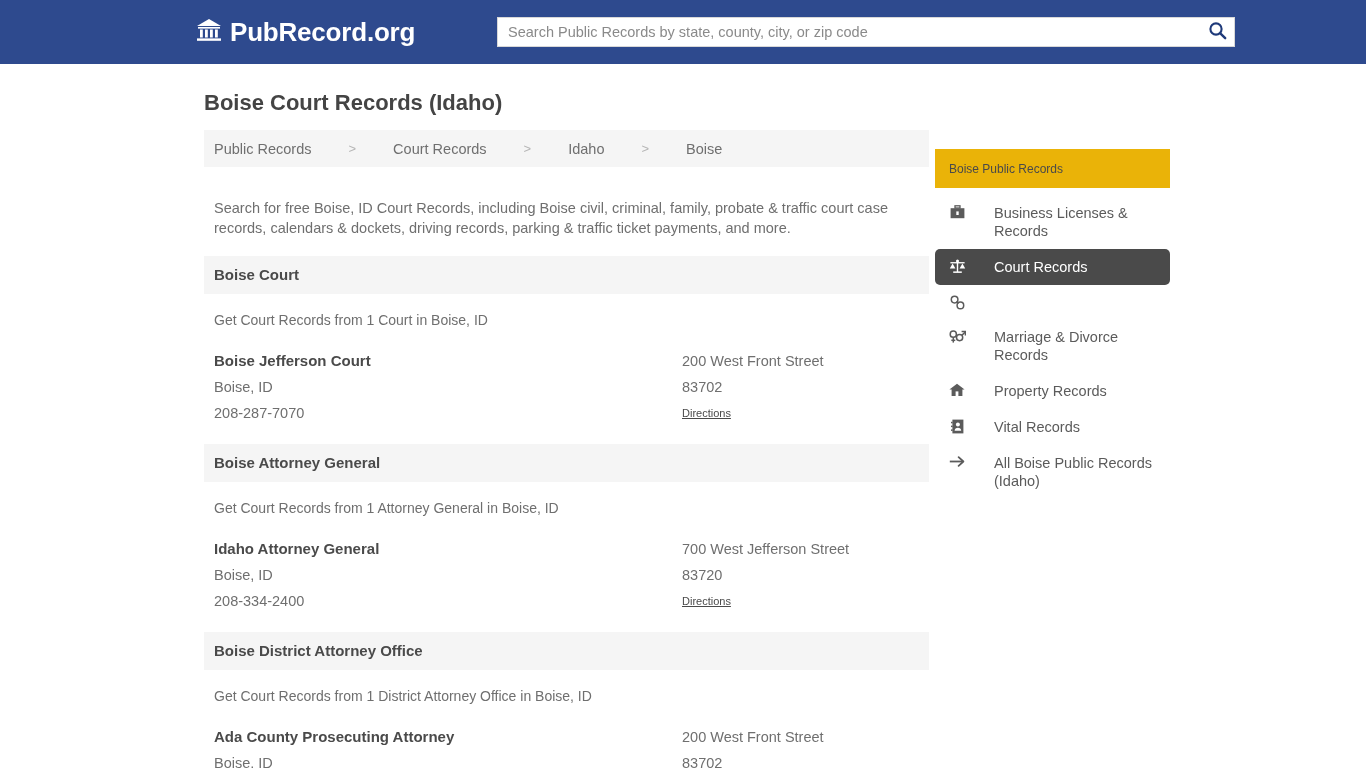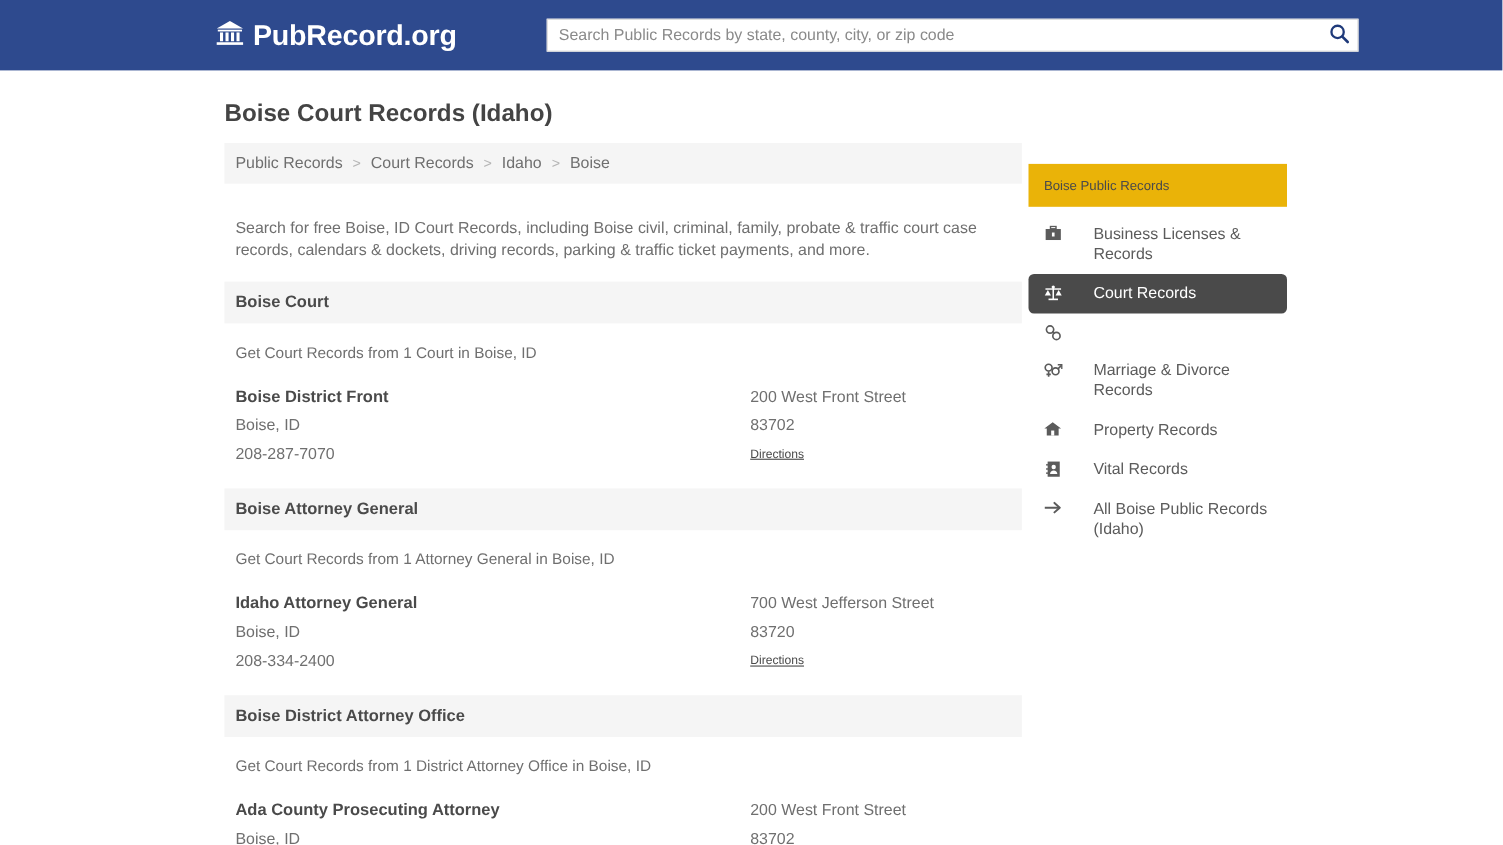--- a/index.html
+++ b/index.html
@@ -115,20 +115,21 @@
   }
 
   
   .breadcrumb {
     background: #f5f5f5;
     height: 37px;
     display: flex;
     align-items: center;
     padding: 0 10px;
     font-size: 14.5px;
+    gap: 28px;
   }
   .crumb { color: #6f6f6f; text-decoration: none; }
   .crumb-sep { color: #b5b5b5; margin: 0 9px; font-size: 13px; }
 
   .intro {
     font-size: 14.5px;
     line-height: 20px;
     color: #6f6f6f;
     padding: 16px 10px 0 10px;
     max-width: 720px;
@@ -269,21 +270,21 @@
         <a class="crumb" href="#">Boise</a>
       </div>
 
       <p class="intro">Search for free Boise, ID Court Records, including Boise civil, criminal, family, probate &amp; traffic court case records, calendars &amp; dockets, driving records, parking &amp; traffic ticket payments, and more.</p>
 
       <div class="section">
         <div class="section-head">Boise Court</div>
         <div class="section-sub">Get Court Records from 1 Court in Boise, ID</div>
         <div class="entry">
           <div class="entry-left">
-            <div class="entry-name">Boise District Front</div>
+            <div class="entry-name">Boise Jefferson Court</div>
             <div class="entry-line">Boise, ID</div>
             <div class="entry-line">208-287-7070</div>
           </div>
           <div class="entry-right">
             <div class="entry-line">200 West Front Street</div>
             <div class="entry-line">83702</div>
             <a class="directions-link" href="#">Directions</a>
           </div>
         </div>
       </div>

